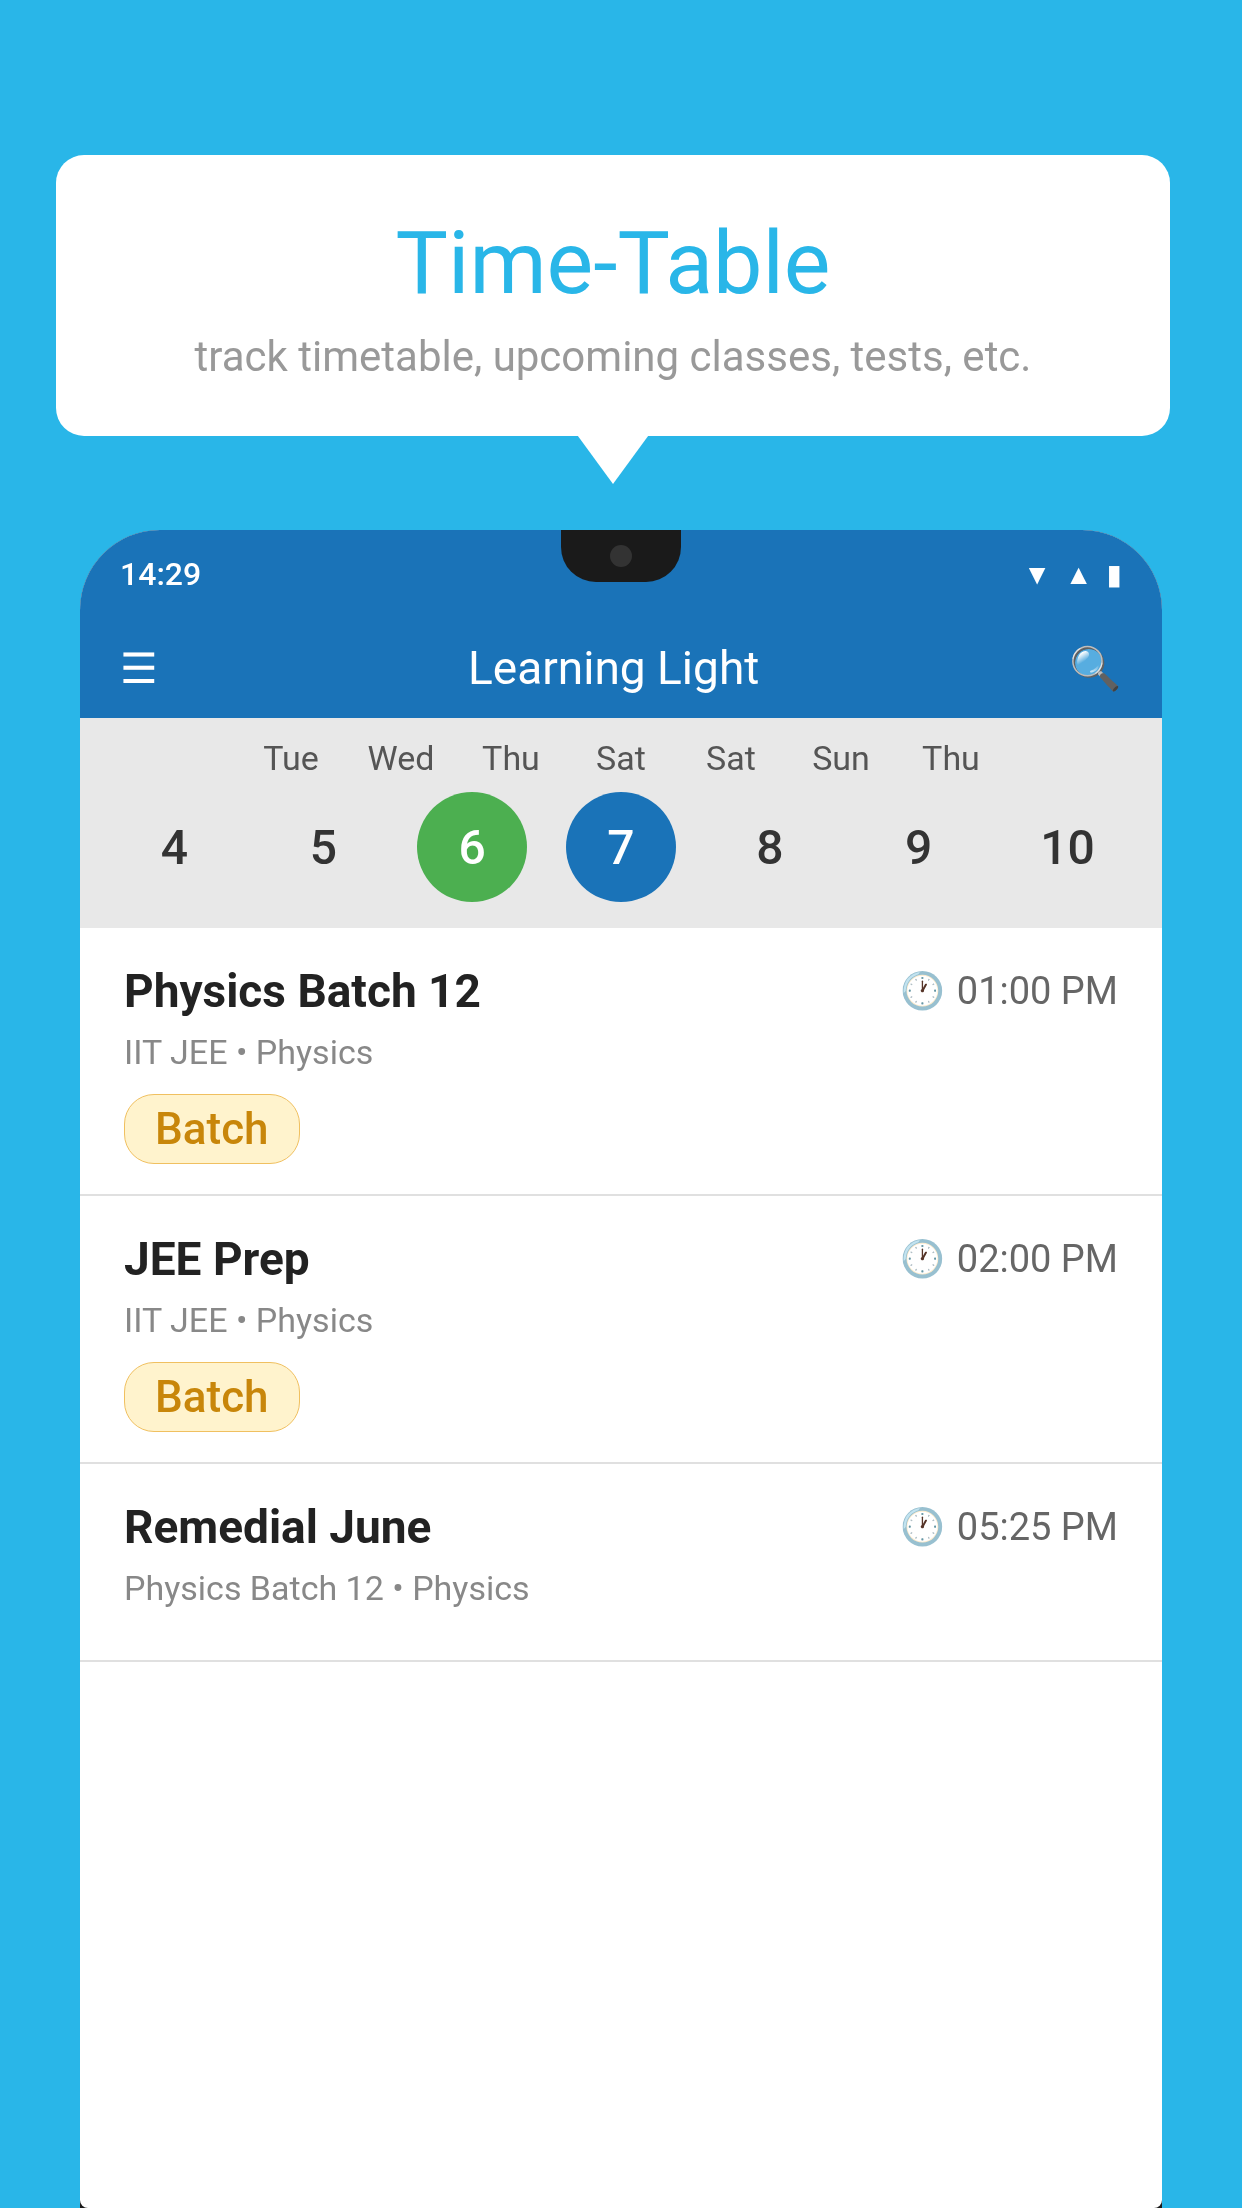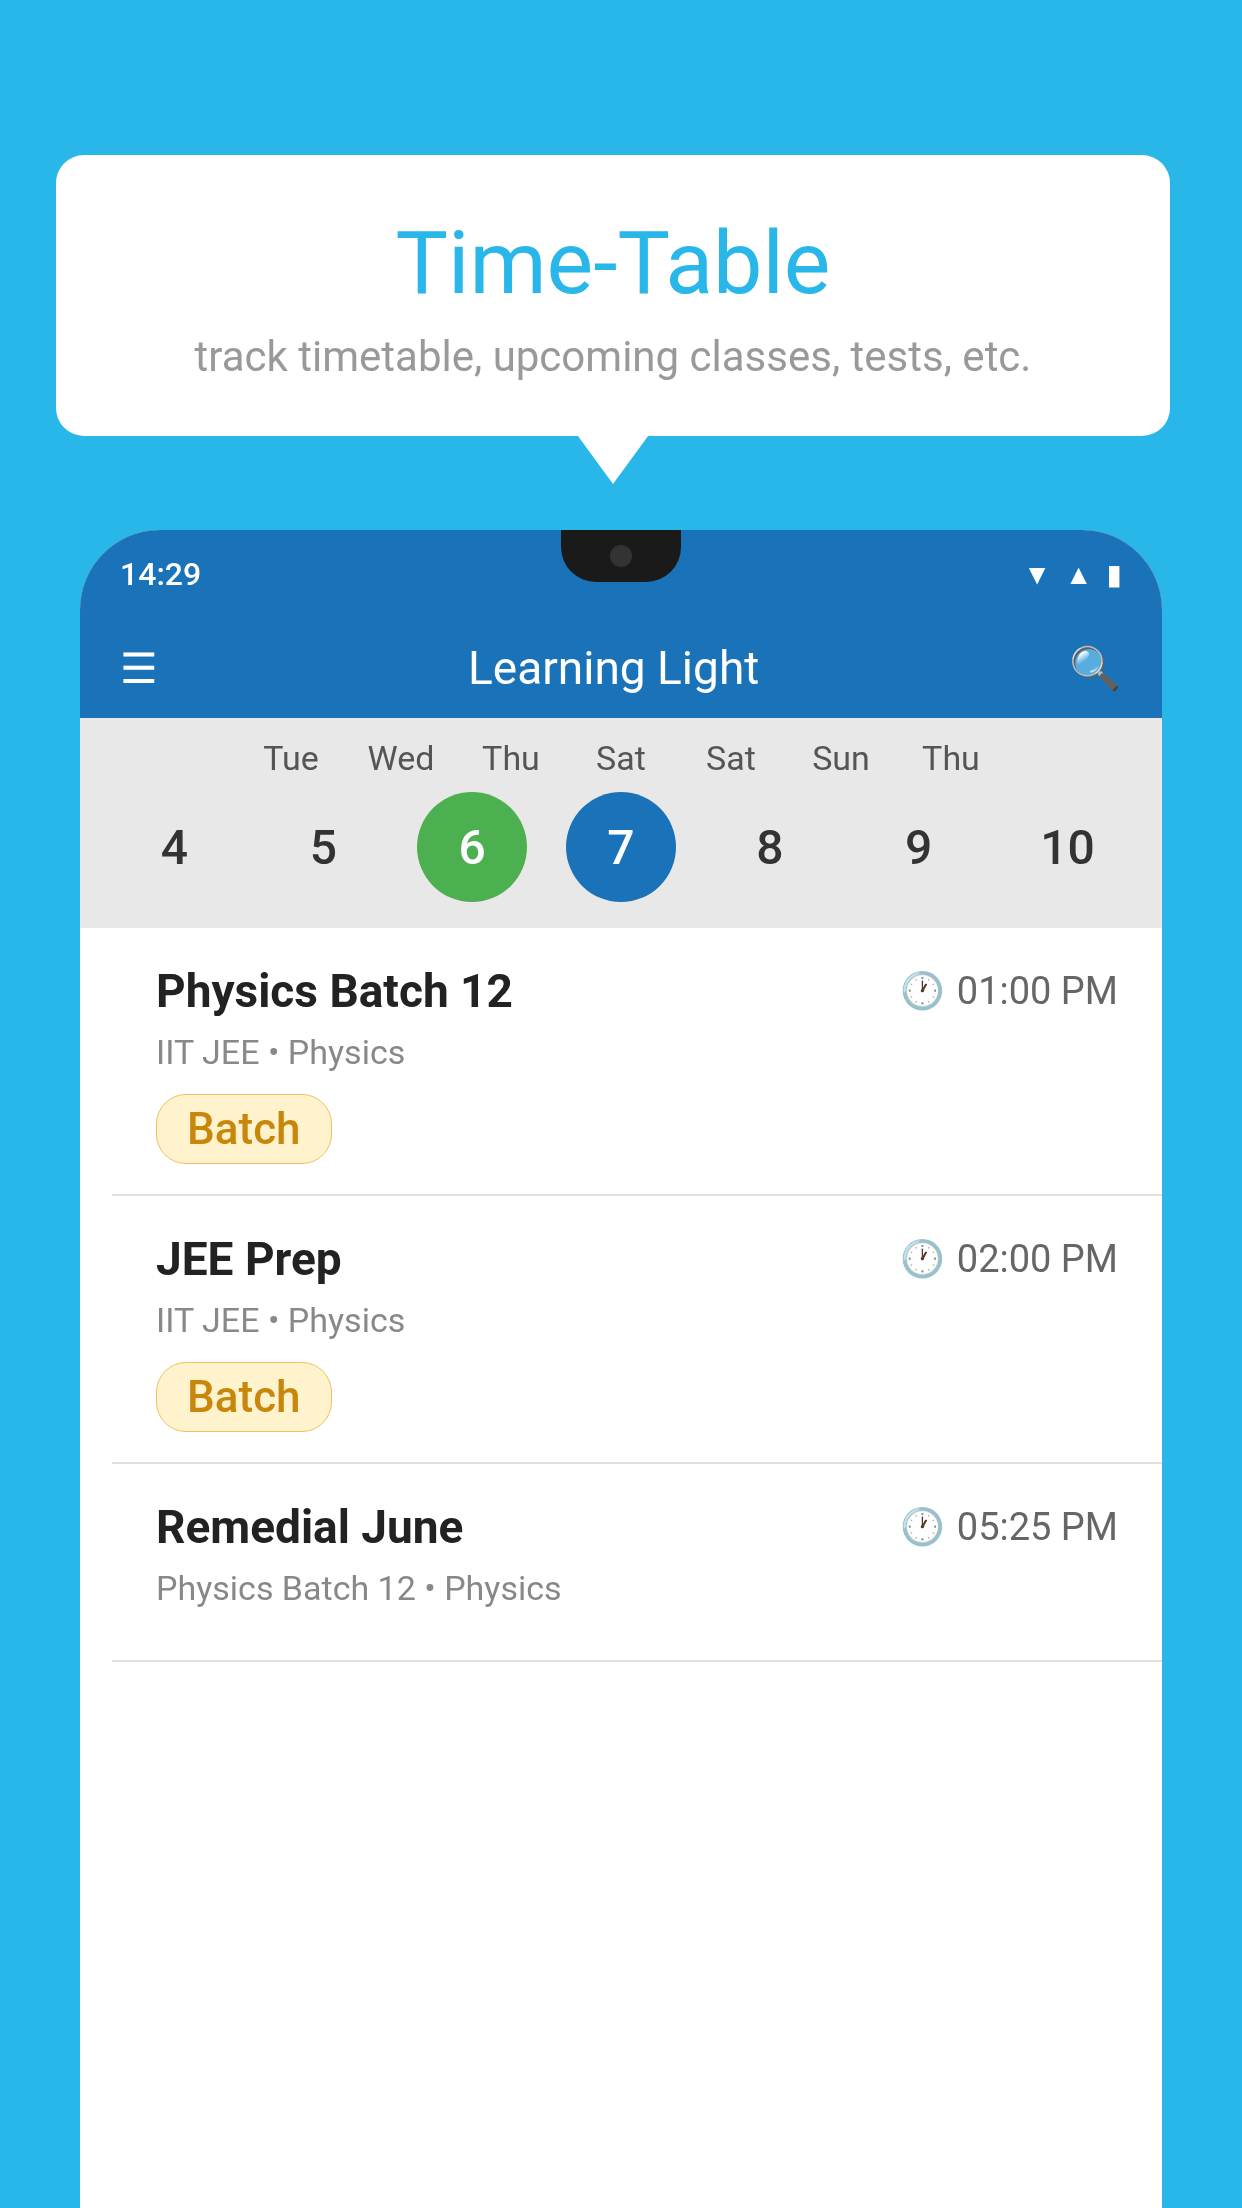--- a/index.html
+++ b/index.html
@@ -175,21 +175,20 @@
       text-align: center;
       font-size: 34px;
       color: #555;
       padding: 8px 0 18px;
     }
 
     
     .schedule-list {
       background: #f9a8d4;
       flex: 1;
-      margin-left: 32px;
     }
     .schedule-item {
       background: white;
       padding: 36px 44px 30px;
       border-bottom: 2px solid #e0e0e0;
     }
     .schedule-item-header {
       display: flex;
       justify-content: space-between;
       align-items: center;
@@ -222,21 +221,21 @@
       color: #c8860a;
       border: 1.5px solid #f0c060;
       border-radius: 30px;
       padding: 8px 30px;
       font-size: 44px;
       font-weight: 500;
     }
 
     .phone-inner {
       background: white;
-      border-radius: 0;
+      border-radius: 8px;
       overflow: hidden;
       height: calc(100% - 0px);
     }
   </style>
 </head>
 <body>
 
 <div class="speech-bubble">
   <div class="speech-bubble-title">Time-Table</div>
   <div class="speech-bubble-subtitle">track timetable, upcoming classes, tests, etc.</div>

